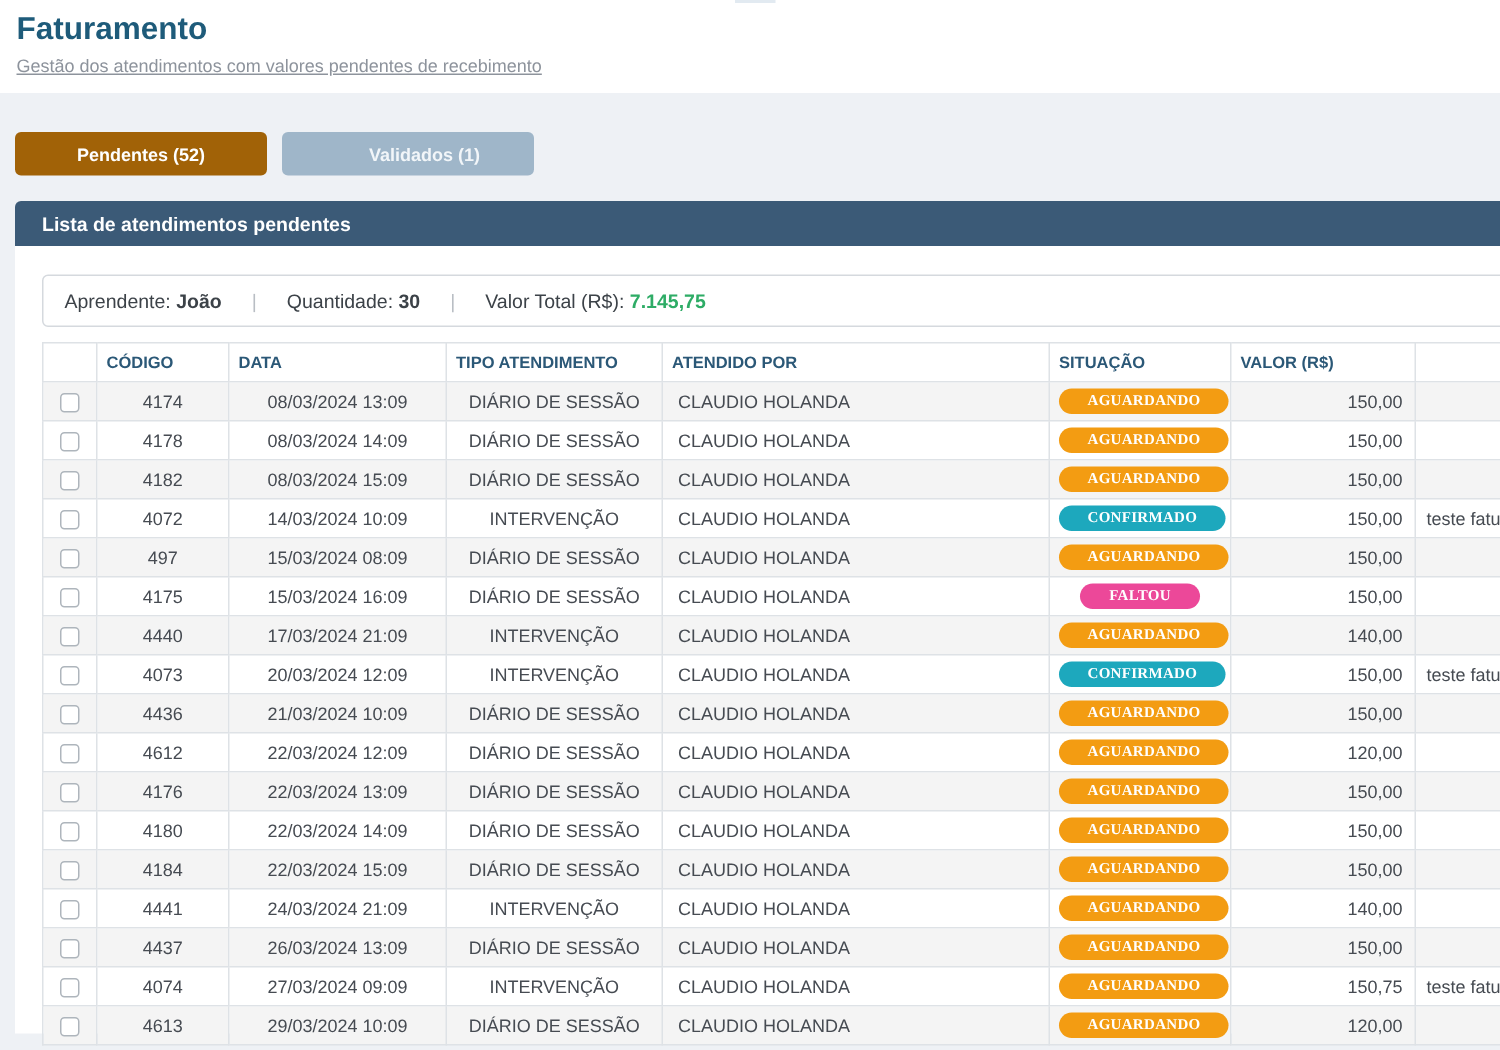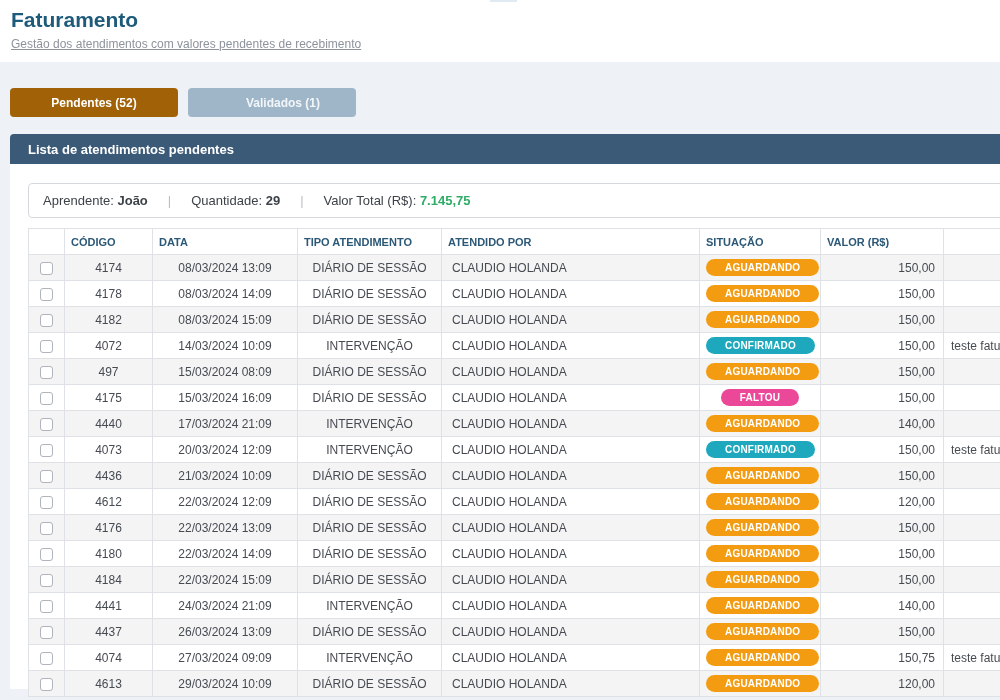--- a/index.html
+++ b/index.html
@@ -61,21 +61,21 @@
   td.c-right  { text-align:right; padding-right:8px; }
   td.c-obs    { text-align:left; padding-left:7px; }
 
   input[type="checkbox"].row-cb {
     appearance:none; -webkit-appearance:none;
     width:13px; height:13px; margin:0; vertical-align:middle;
     border:1px solid #aeb5bc; border-radius:3px; background:#ffffff; cursor:pointer;
   }
   .badge {
     display:inline-block; color:#ffffff; font-size:10px; font-weight:bold;
-    padding:3px 19px; border-radius:9px; letter-spacing:.2px; line-height:11px;
+    padding:3px 19px; border-radius:9px; letter-spacing:.2px; line-height:11px;font-family:Liberation Serif, serif;
   }
 </style>
 </head>
 <body>
 
 <div class="top-artifact"></div>
 
 <div class="top-header">
   <h1 class="page-title">Faturamento</h1>
   <p class="page-subtitle">Gestão dos atendimentos com valores pendentes de recebimento</p>
@@ -91,21 +91,21 @@
   <div class="panel-body">
 
     <div class="summary">
       <span>
         <span>Aprendente:</span>
         <b>João</b>
       </span>
       <span class="sep">|</span>
       <span>
         <span>Quantidade:</span>
-        <b>29</b>
+        <b>30</b>
       </span>
       <span class="sep">|</span>
       <span>
         <span>Valor Total (R$):</span>
         <b class="total-value">7.145,75</b>
       </span>
     </div>
 
     <table class="data-table">
       <colgroup>

